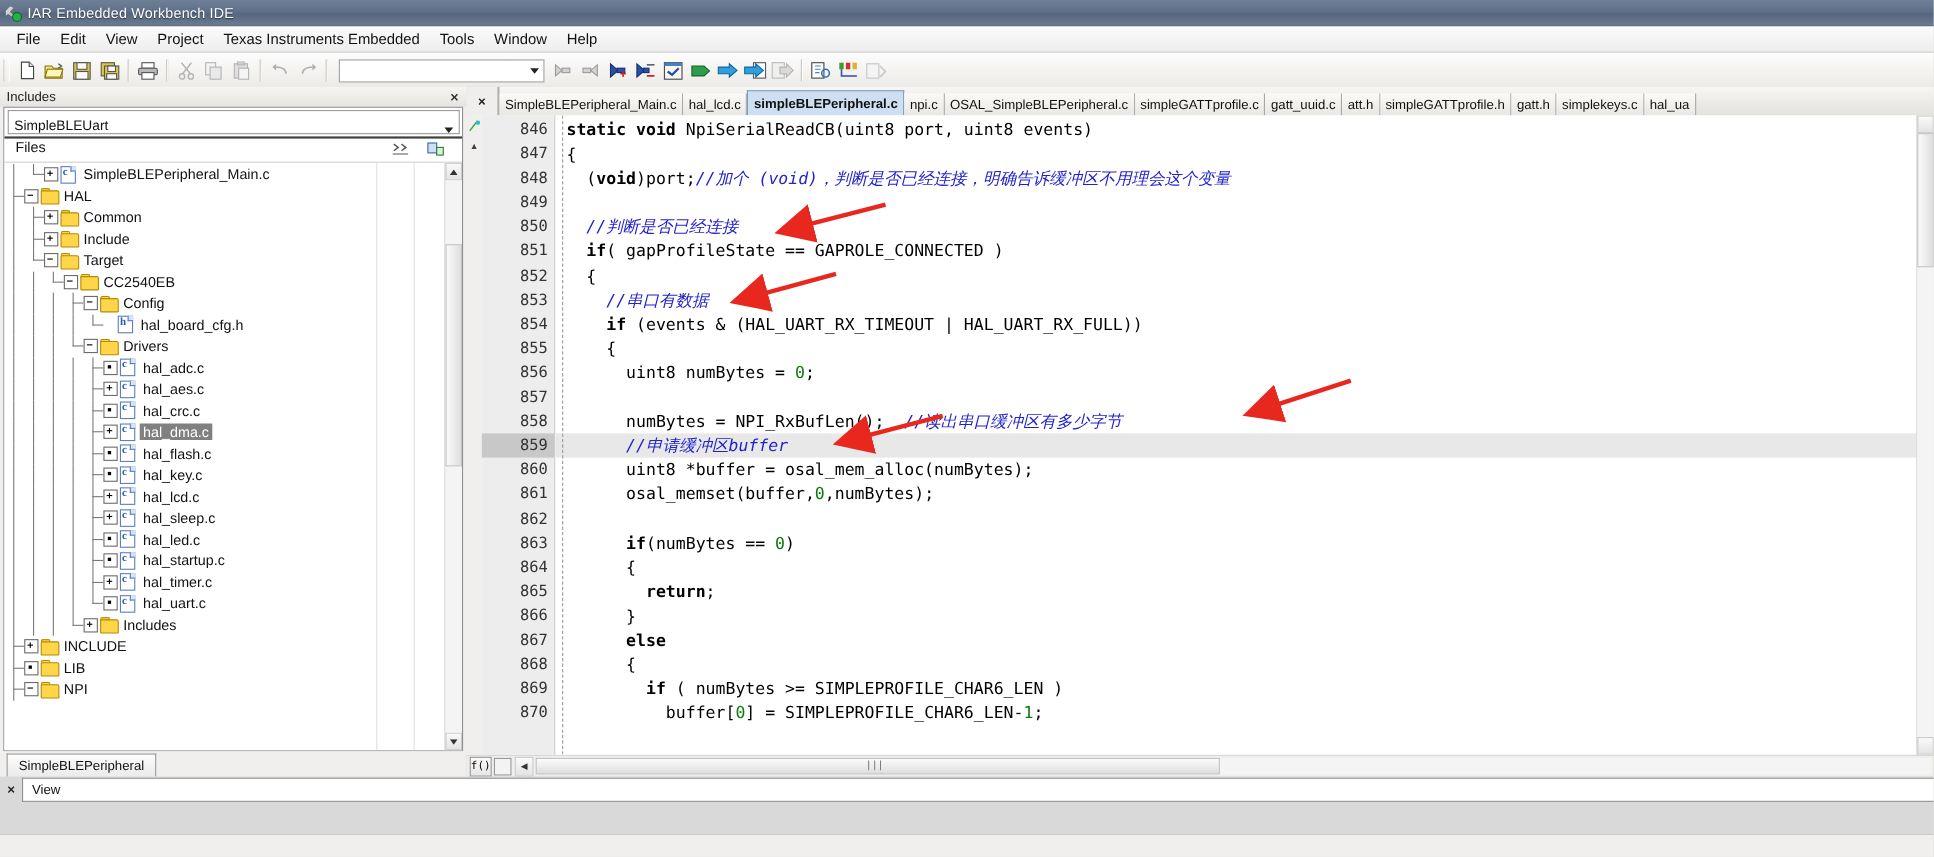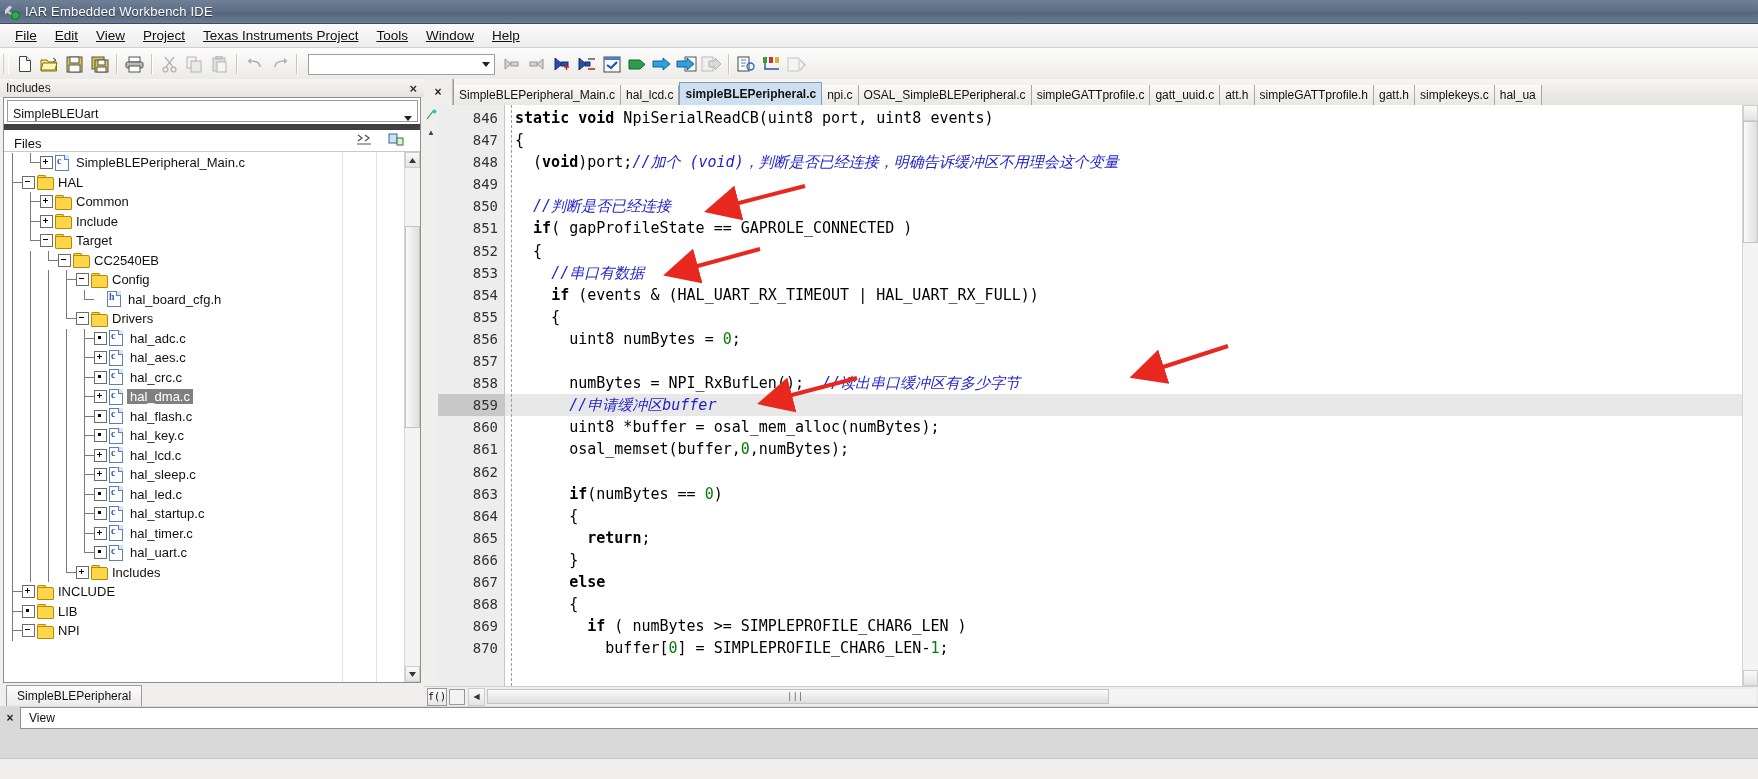--- a/index.html
+++ b/index.html
@@ -40,21 +40,21 @@
   }
 
   
   .menubar{
     height:23px;background:#f0f0f0;
     border-bottom:1px solid #cfcfcf;
     display:flex;align-items:center;padding-left:6px;
     background:linear-gradient(to bottom,#fbfbfb,#ededed);
   }
   .menubar .mi{
-    padding:3px 9px;font-size:13.5px;color:#111;white-space:nowrap;cursor:default;text-decoration:underline;
+    padding:3px 9px;font-size:13.5px;color:#111;white-space:nowrap;cursor:default;
   }
 
   
   .toolbar{
     height:32px;background:#f2f1ef;
     border-bottom:1px solid #b9b7b3;
     display:flex;align-items:center;padding-left:3px;
     background:linear-gradient(to bottom,#fdfdfd,#eceae6);
     position:relative;
   }
@@ -83,22 +83,22 @@
     flex:1;margin:0 3px 0 3px;border:1px solid #8f8f8f;background:#fff;
     display:flex;flex-direction:column;min-height:0;
   }
   .ws-combo{
     height:20px;margin:2px 2px 2px 3px;border:1px solid #9a9a9a;background:#fff;
     display:flex;align-items:flex-end;font-size:12.5px;padding-left:5px;color:#111;
     position:relative;
   }
   .ws-combo .cdn{position:absolute;right:5px;width:0;height:0;border-left:4px solid transparent;border-right:4px solid transparent;border-top:5px solid #222;}
   .files-hdr{
-    height:21px;border-top:6px solid #404040;border-bottom:1px solid #c9c9c9;
-    display:flex;align-items:flex-end;font-size:13px;color:#111;padding-left:10px;
+    height:21px;border-top:2px solid #404040;border-bottom:1px solid #c9c9c9;
+    display:flex;align-items:flex-start;font-size:13px;color:#111;padding-left:10px;
     background:#fff;position:relative;
   }
   .files-hdr .hb{position:absolute;top:3px;width:16px;height:15px;}
   .tree-wrap{flex:1;position:relative;overflow:hidden;background:#fff;display:flex;}
   .tree{flex:1;position:relative;overflow:hidden;padding-top:1px;}
   .row{height:19.5px;display:flex;align-items:center;white-space:nowrap;font-size:13px;color:#111;position:relative;}
   .row .lbl{padding-left:3px;}
   .row.sel .lbl{background:#808080;color:#fff;padding-right:3px;}
   .tline{
     width:18px;height:19.5px;position:relative;flex:0 0 18px;
@@ -213,21 +213,21 @@
         <div class="dot"></div>
     </div>
     <div class="tb-title">IAR Embedded Workbench IDE</div>
   </div>
 
   <div class="menubar">
     <div class="mi">File</div>
     <div class="mi">Edit</div>
     <div class="mi">View</div>
     <div class="mi">Project</div>
-    <div class="mi">Texas Instruments Project</div>
+    <div class="mi">Texas Instruments Embedded</div>
     <div class="mi">Tools</div>
     <div class="mi">Window</div>
     <div class="mi">Help</div>
   </div>
 
   <div class="toolbar">
     <div class="tgrip"></div>
 
     <div class="tbtn">
       <svg width="18" height="18" viewBox="0 0 18 18">

